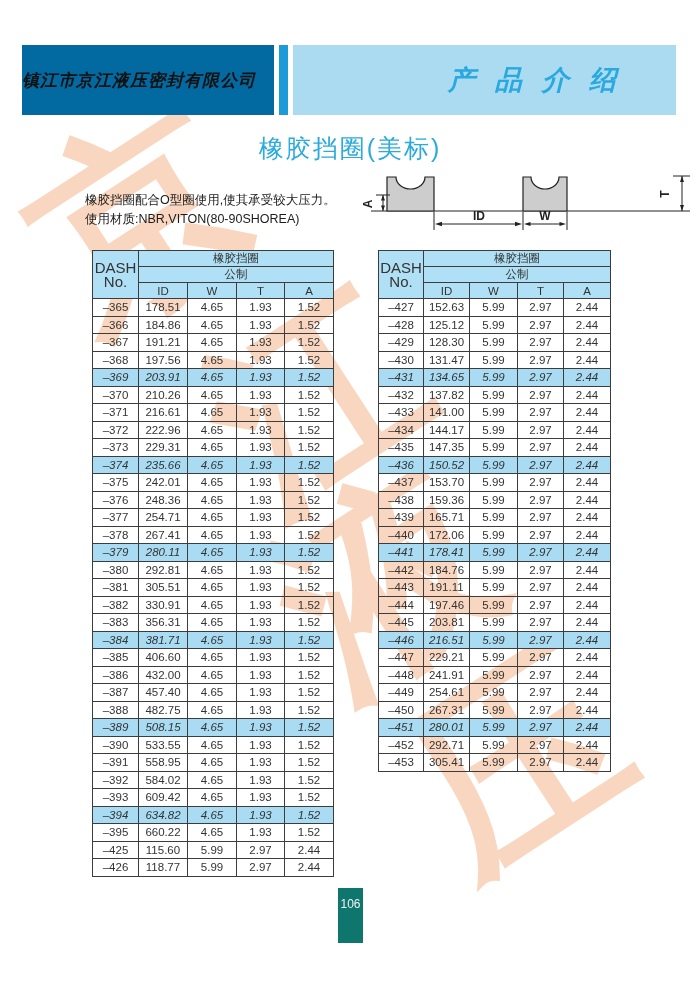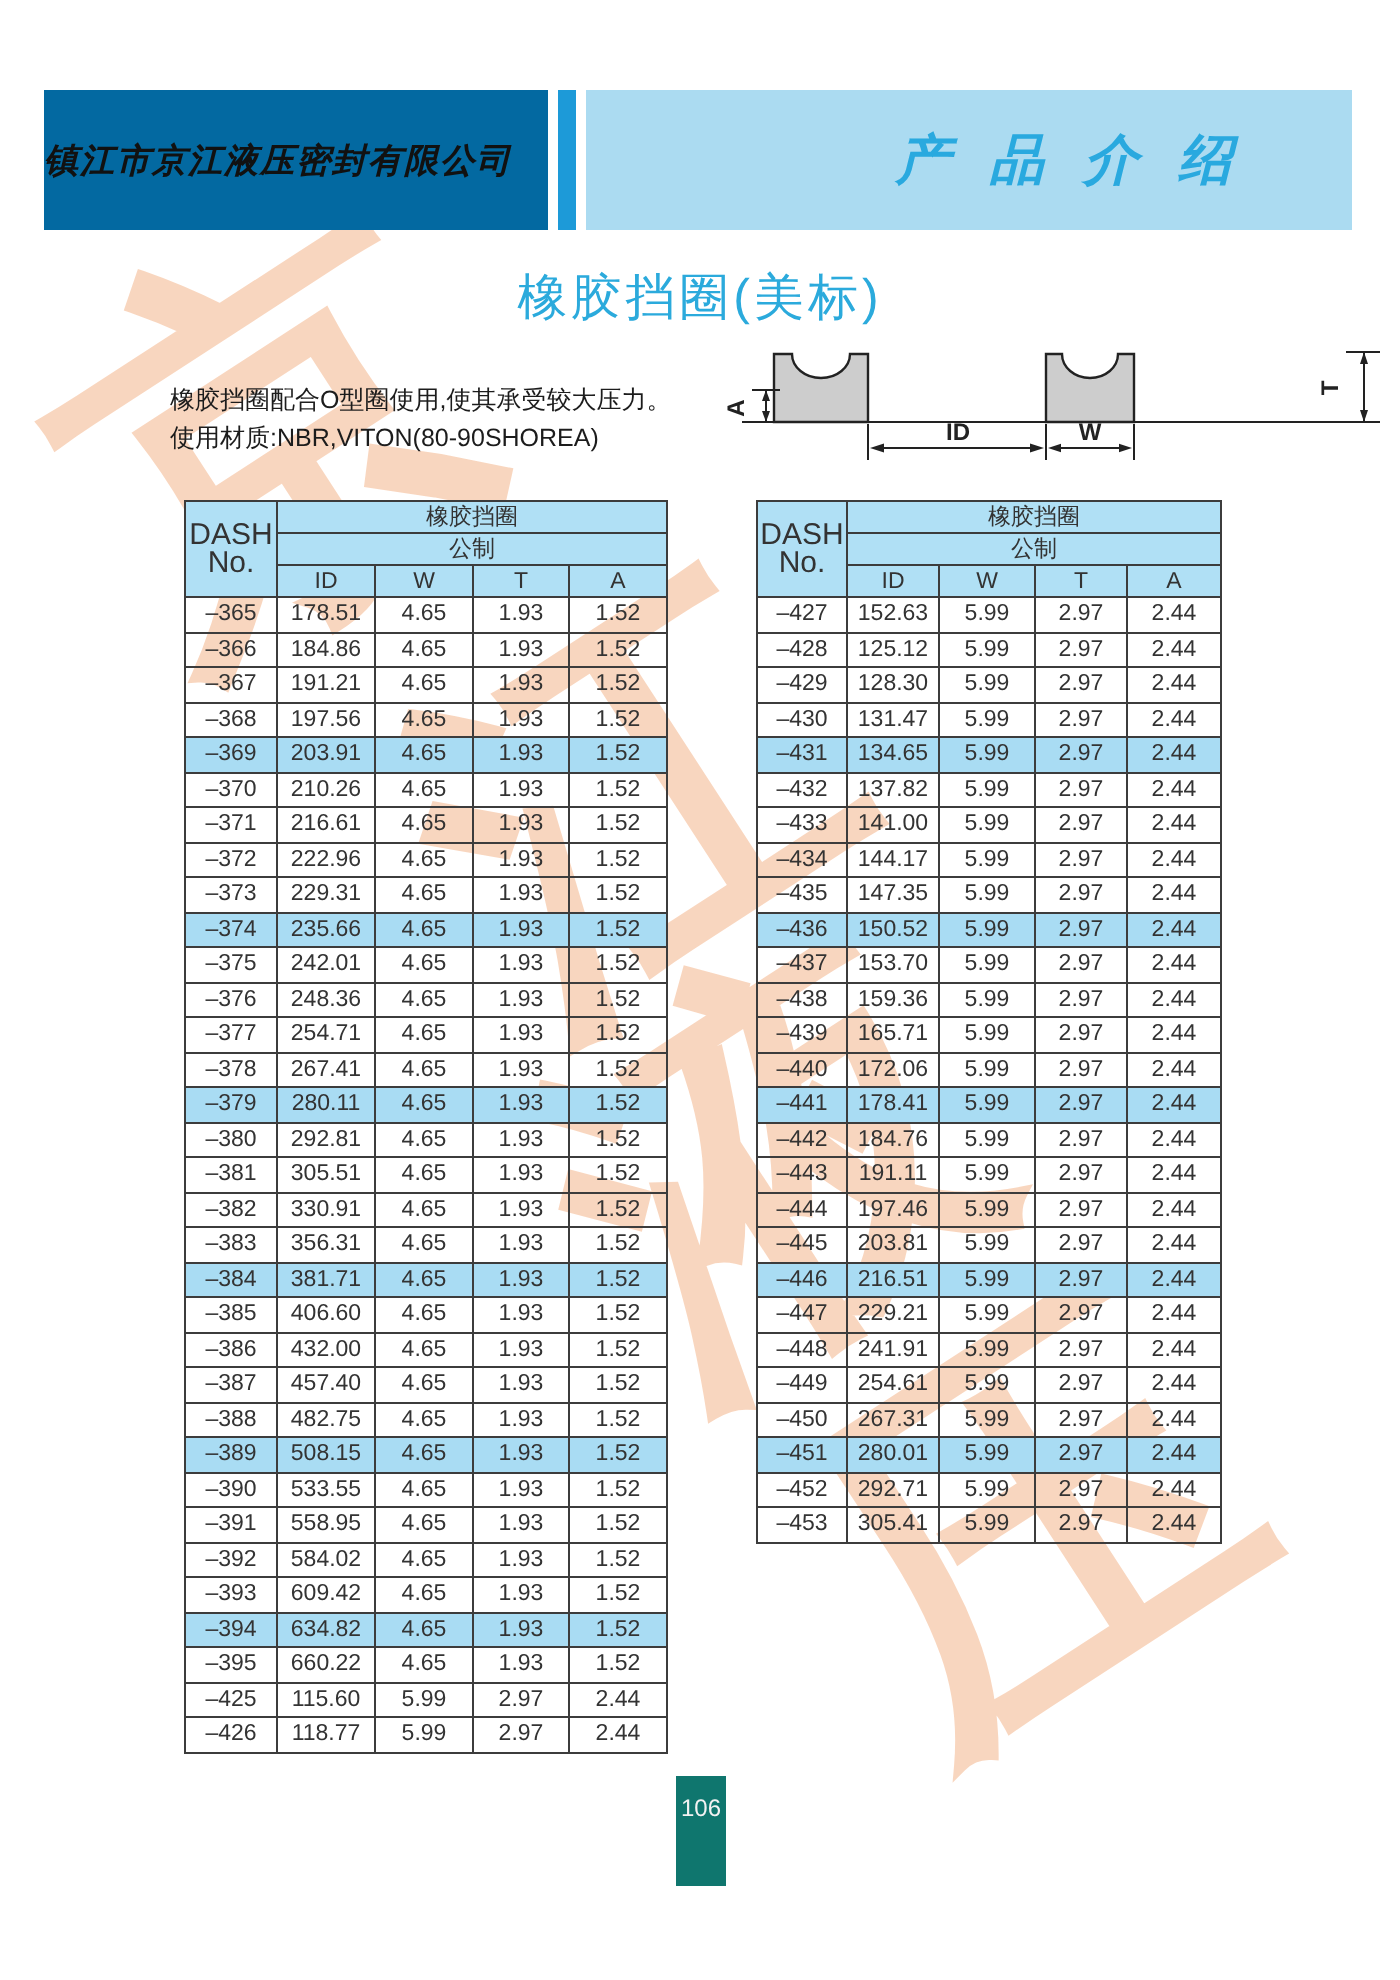--- a/index.html
+++ b/index.html
@@ -36,21 +36,21 @@
   #table-left{left:92px;top:250px;width:241px;}
   #table-right{left:378px;top:250px;width:232px;}
   th,td{border:1px solid #3c3c3c;text-align:center;font-size:11.5px;color:#333;padding:0;font-weight:normal;
       overflow:hidden;white-space:nowrap;}
   thead th{background:#b0e0f5;}
   th.h1{height:13px;}
   th.h2{height:12px;margin-top:28px;}
   th.h3{height:15px;}
   th.dash-th{font-size:15px;line-height:14px;}
   td{height:16.5px;background:transparent;}
-  tr.hl td{background:#a9dcf3;}
+  tr.hl td{background:#a9dcf3;font-style:italic;}
 
   
   .page-num{position:absolute;z-index:2;left:338px;top:888px;width:25px;height:55px;background:#0f766e;
       text-align:center;}
   .page-num span{display:block;margin-top:9px;font-size:12px;color:#f2f2f2;}
 </style>
 </head>
 <body>
 
 <div id="page">

